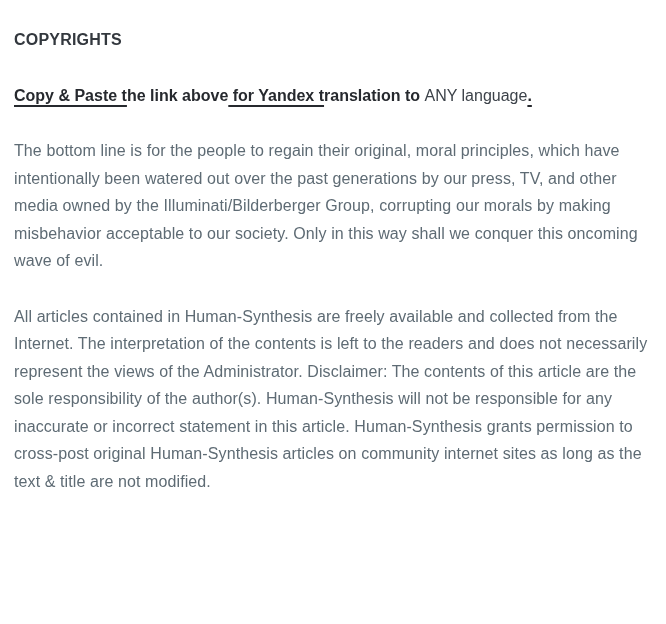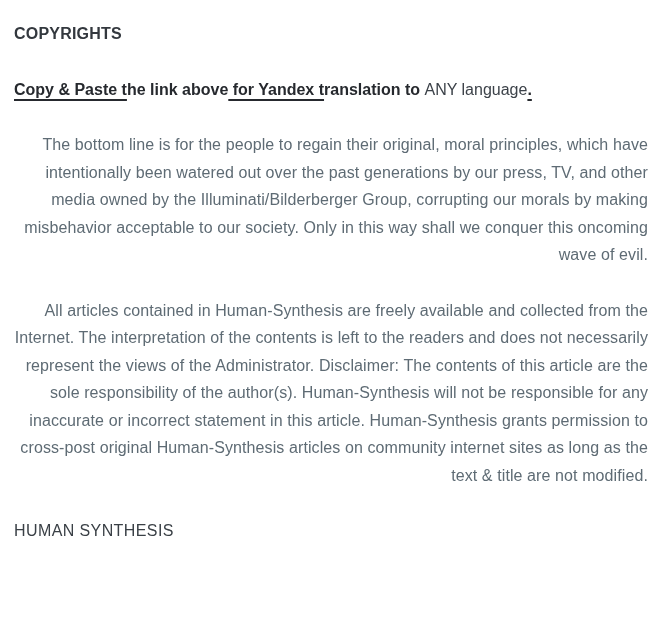--- a/index.html
+++ b/index.html
@@ -15,21 +15,21 @@
     padding: 0;
     background: var(--background);
   }
   body {
     width: 666px;
     height: 624px;
     font-family: "Liberation Sans", sans-serif;
     overflow: hidden;
   }
   .content {
-    padding: 20px 18px 0 14px;
+    padding: 26px 18px 0 14px;
     width: 666px;
   }
   .content > * {
     margin: 0 0 28px 0;
     font-size: 16px;
     line-height: 27.5px;
   }
   .heading {
     font-weight: 700;
     color: var(--heading-text);
@@ -49,21 +49,20 @@
     font-weight: 400;
     color: #3c4249;
   }
   .link-line a {
     color: inherit;
     cursor: pointer;
   }
   .body-par {
     color: var(--body-text);
     letter-spacing: 0.1px;
-    text-align: right;
   }
   .footer-heading {
     font-weight: 400;
     color: var(--footer-heading-text);
     letter-spacing: 0.4px;
   }
 </style>
 </head>
 <body>
 
@@ -71,15 +70,14 @@
 
   <h2 class="heading">COPYRIGHTS</h2>
 
   <p class="link-line"><span class="u">Copy &amp; Paste t</span><span>he link above</span><span class="u"> for Yandex t</span><span>ranslation to </span><span class="regular">ANY language</span><span class="u">.</span></p>
 
 
   <p class="body-par">The bottom line is for the people to regain their original, moral principles, which have intentionally been watered out over the past generations by our press, TV, and other media owned by the Illuminati/Bilderberger Group, corrupting our morals by making misbehavior acceptable to our society. Only in this way shall we conquer this oncoming wave of evil.</p>
 
   <p class="body-par">All articles contained in Human-Synthesis are freely available and collected from the Internet. The interpretation of the contents is left to the readers and does not necessarily represent the views of the Administrator. Disclaimer: The contents of this article are the sole responsibility of the author(s). Human-Synthesis will not be responsible for any inaccurate or incorrect statement in this article. Human-Synthesis grants permission to cross-post original Human-Synthesis articles on community internet sites as long as the text &amp; title are not modified.</p>
 
-  <h3 class="footer-heading">HUMAN SYNTHESIS</h3>
 
 </main>
 
 </body></html>

